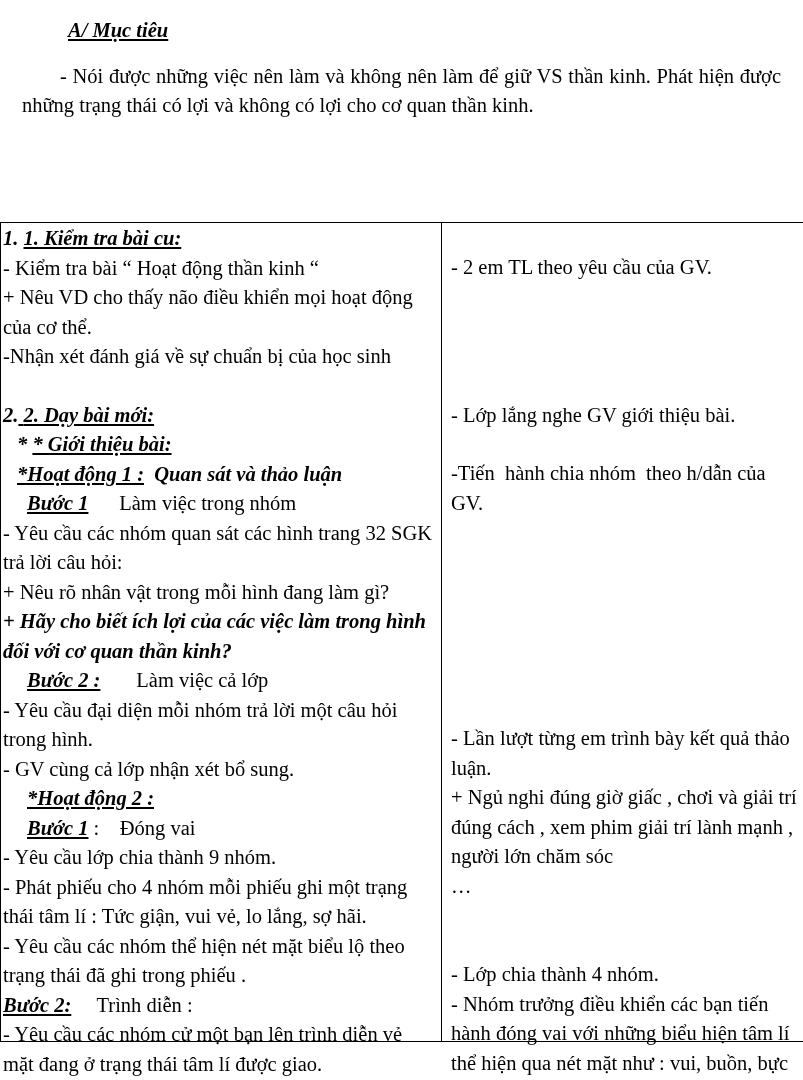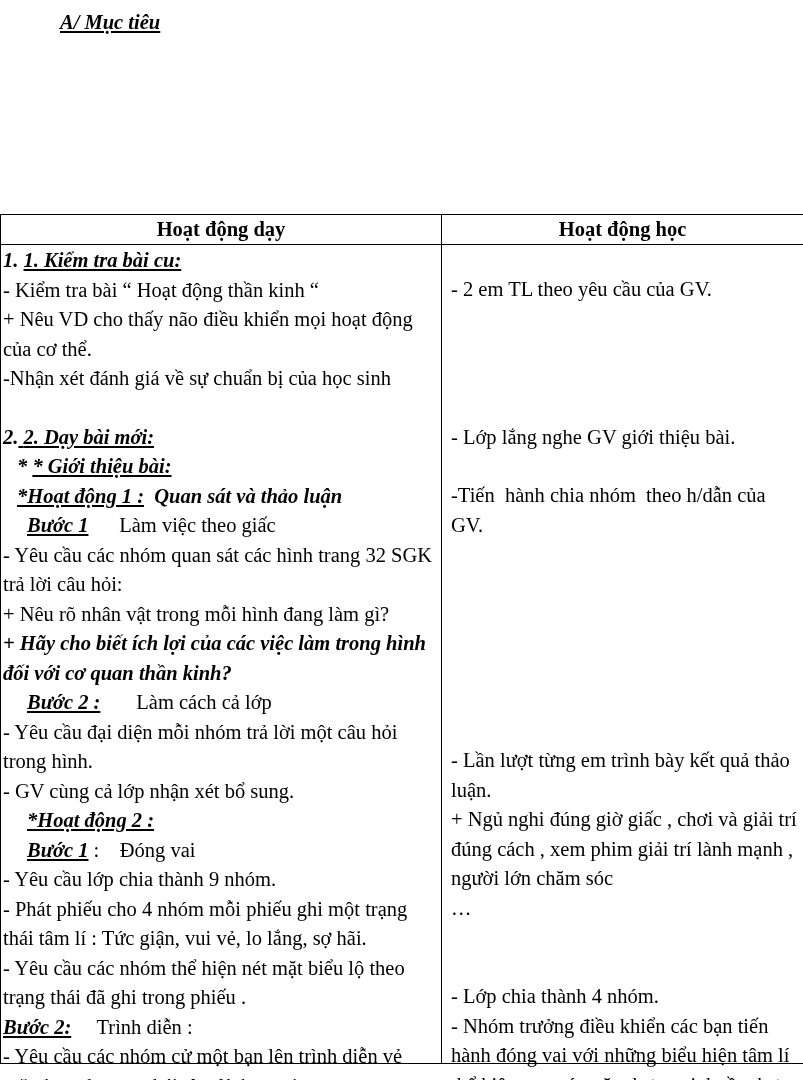--- a/index.html
+++ b/index.html
@@ -22,21 +22,21 @@
     box-sizing: border-box;
   }
 
   
   .intro {
     padding: 0 6px 0 6px;
     font-size: 20.5px;
     line-height: 29.5px;
   }
   .intro p {
-    margin: 8px;
+    margin: 16px;
     white-space: pre-wrap;
   }
   .ind-1 { text-indent: 46px; }
   .ind-2 { text-indent: 28px; }
   .ind-3 { text-indent: 38px; }
 
   .hd {
     font-weight: bold;
     font-style: italic;
   }
@@ -97,51 +97,48 @@
   .pad-1 { text-indent: 14px; }
   .pad-2 { text-indent: 24px; }
 </style>
 </head>
 <body>
 
 <div class="page">
 
   <div class="intro">
     <p class="ind-1"><span class="hd-u">A/ Mục tiêu</span></p>
+    <p class="just ind-3">- Nói được những việc nên làm và không nên làm để giữ VS thần kinh. Phát hiện được những trạng thái có lợi và không có lợi cho cơ quan thần kinh.</p>
   </div>
 
   <table class="tbl">
     <colgroup>
       <col class="col-l">
       <col class="col-r">
     </colgroup>
     <tbody>
-        <tr>
-      <th>Hoạt động dạy</th>
-      <th>Hoạt động học</th>
-    </tr>
     <tr>
 
       <td>
         <div class="cell">
           <p><span class="hd">1.</span> <span class="hd-u"><span>1. Kiểm tra bài cu:</span></span></p>
           <p>- Kiểm tra bài “ Hoạt động thần kinh “</p>
           <p>+ Nêu VD cho thấy não điều khiển mọi hoạt động của cơ thể.</p>
           <p>-Nhận xét đánh giá về sự chuẩn bị của học sinh</p>
 
           <div class="gap-m"></div>
 
           <p><span class="hd">2.</span><span class="hd-u"> <span>2. Dạy bài mới:</span></span></p>
           <p class="pad-1"><span class="hd">* </span><span class="hd-u">* Giới thiệu bài:</span></p>
           <p class="pad-1"><span class="hd-u">*Hoạt động 1 :</span><span class="bi">  Quan sát và thảo luận</span></p>
-          <p class="pad-2"><span class="hd-u">Bước 1</span><span>      Làm việc theo giấc</span></p>
+          <p class="pad-2"><span class="hd-u">Bước 1</span><span>      Làm việc trong nhóm</span></p>
           <p>- Yêu cầu các nhóm quan sát các hình trang 32 SGK trả lời câu hỏi:</p>
           <p class="just">+ Nêu rõ nhân vật trong mỗi hình đang làm gì?</p>
           <p class="bi">+ Hãy cho biết ích lợi của các việc làm trong hình đối với cơ quan thần kinh?</p>
-          <p class="pad-2"><span class="hd-u">Bước 2 :</span><span>       Làm cách cả lớp</span></p>
+          <p class="pad-2"><span class="hd-u">Bước 2 :</span><span>       Làm việc cả lớp</span></p>
           <p>- Yêu cầu đại diện mỗi nhóm trả lời một câu hỏi trong hình.</p>
           <p>- GV cùng cả lớp nhận xét bổ sung.</p>
           <p class="pad-2"><span class="hd-u">*Hoạt động 2 :</span></p>
           <p class="pad-2"><span class="hd-u">Bước 1</span><span> :    Đóng vai</span></p>
           <p>- Yêu cầu lớp chia thành 9 nhóm.</p>
           <p>- Phát phiếu cho 4 nhóm mỗi phiếu ghi một trạng thái tâm lí : Tức giận, vui vẻ, lo lắng, sợ hãi.</p>
           <p>- Yêu cầu các nhóm thể hiện nét mặt biểu lộ theo trạng thái đã ghi trong phiếu .</p>
           <p><span class="hd-u">Bước 2:</span><span>     Trình diễn :</span></p>
           <p>- Yêu cầu các nhóm cử một bạn lên trình diễn vẻ mặt đang ở trạng thái tâm lí được giao.</p>
         </div>

